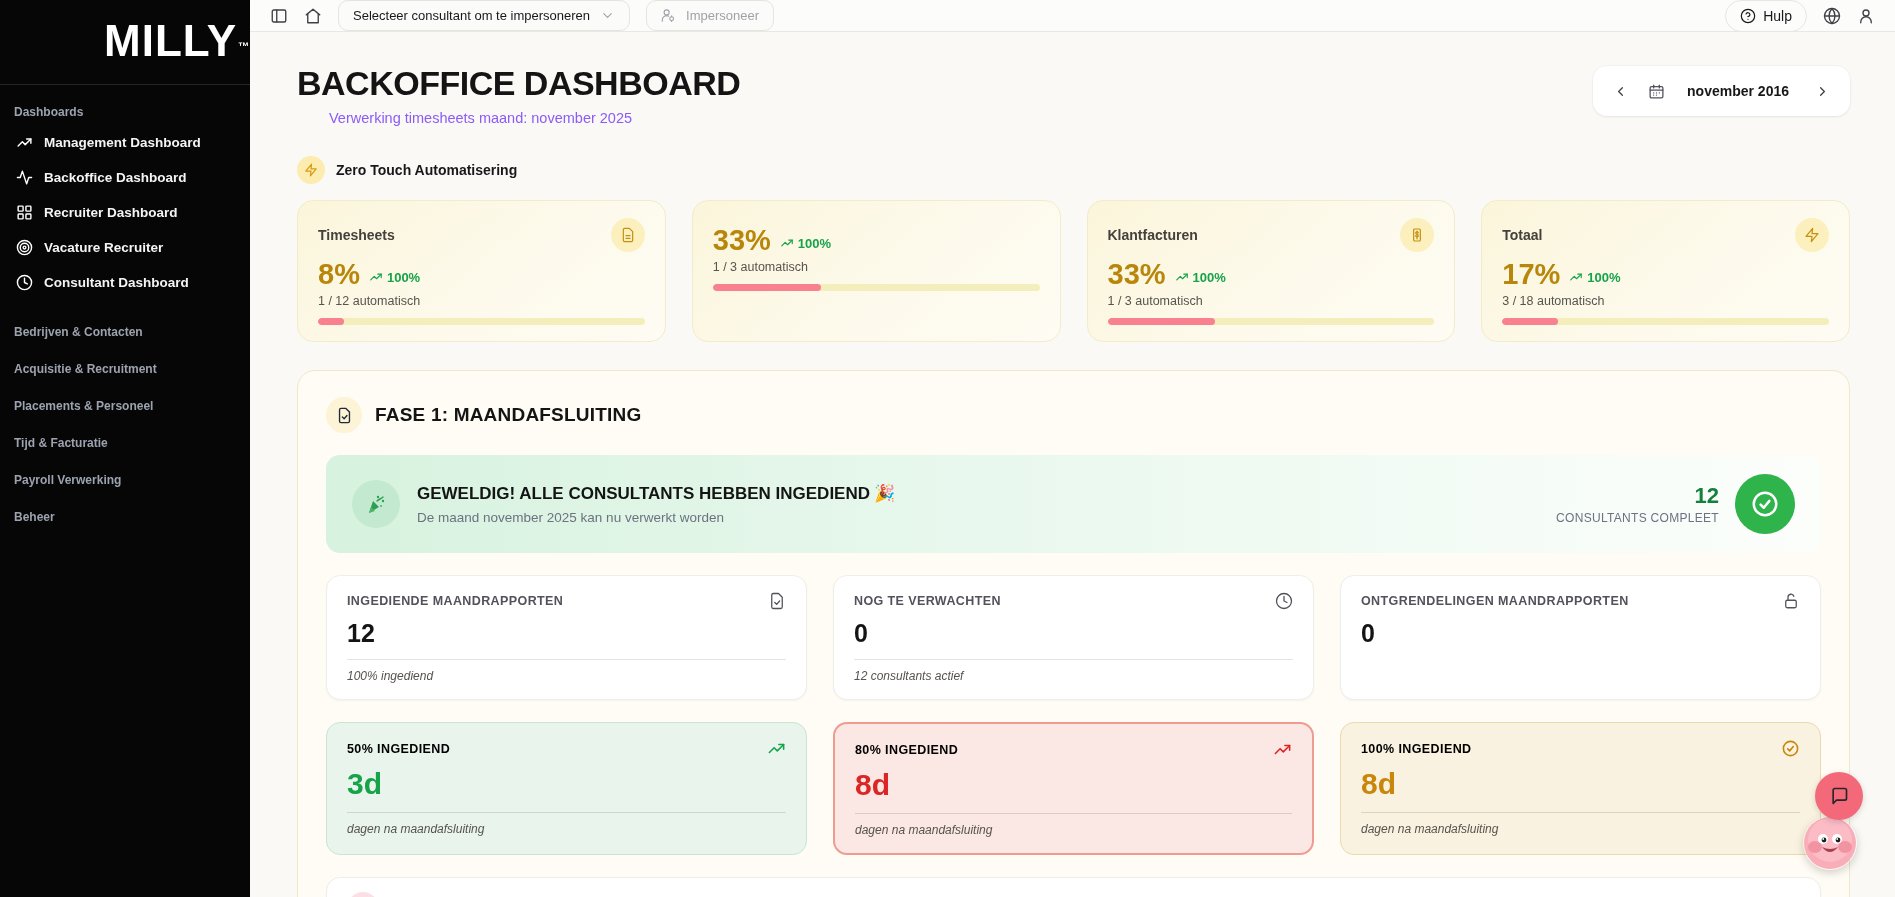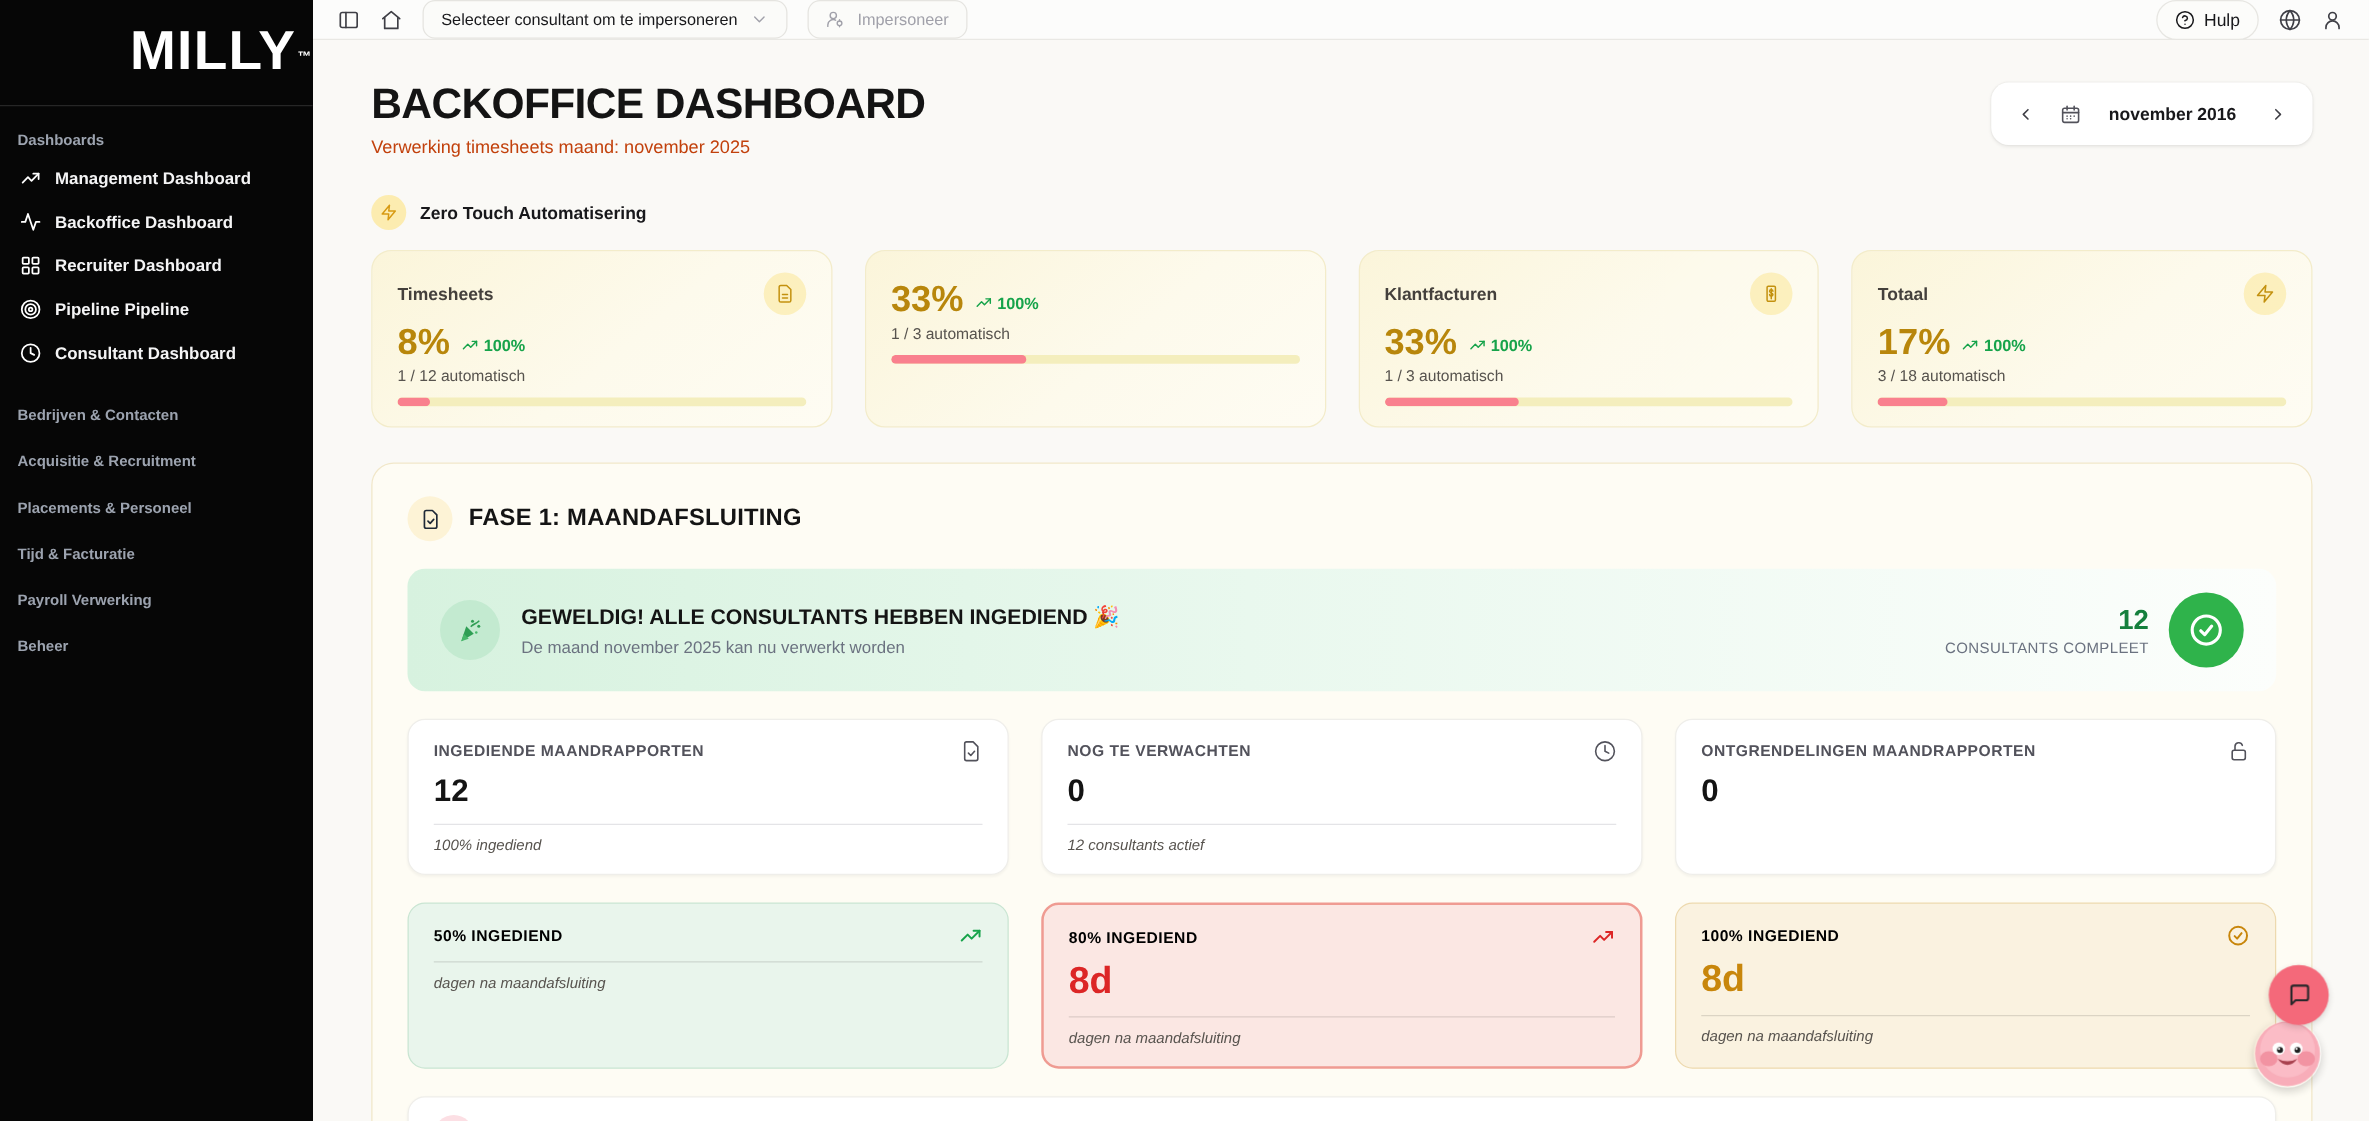--- a/index.html
+++ b/index.html
@@ -26,21 +26,21 @@
   .pill.disabled { color:#a1a1aa; }
   .pill .pico svg { width:15px; height:15px; stroke:#a1a1aa; fill:none; stroke-width:1.8; stroke-linecap:round; stroke-linejoin:round; }
   .topbar-spacer { flex:1; }
   .help-pill { display:flex; align-items:flex-end; gap:7px; border:1px solid #e7e6e2; background:#fcfcfa; border-radius:999px; padding:7px 14px; font-size:14px; font-weight:400; color:#18181b; cursor:pointer; }
   .help-pill svg { width:16px; height:16px; stroke:#18181b; fill:none; stroke-width:1.8; stroke-linecap:round; stroke-linejoin:round; }
 
   
   .main { margin-left:250px; padding:64px 45px 0 47px; height:897px; overflow:hidden; }
   .page-head { display:flex; justify-content:space-between; align-items:flex-start; }
   .page-title { font-size:34px; font-weight:800; color:#141414; letter-spacing:-0.5px; }
-  .page-sub { font-size:14.5px; color:#c2410c; margin-top:7px; }
+  .page-sub { font-size:14.5px; color:#8b5cf6; margin-top:7px;margin-left:32px; }
   .month-nav { background:#fff; border-radius:14px; box-shadow:0 1px 3px rgba(0,0,0,0.07), 0 0 0 1px rgba(0,0,0,0.02); display:flex; align-items:center; gap:16px; padding:10px 16px; height:50px; margin-top:2px; }
   .month-nav .chev { background:none; border:none; cursor:pointer; padding:4px; }
   .month-nav .chev svg { width:15px; height:15px; stroke:#3f3f46; fill:none; stroke-width:2; stroke-linecap:round; stroke-linejoin:round; }
   .month-nav .cal svg { width:17px; height:17px; stroke:#52525b; fill:none; stroke-width:1.8; stroke-linecap:round; stroke-linejoin:round; }
   .month-label { font-size:14px; font-weight:700; color:#18181b; padding:0 6px; }
 
   
   .zt-head { display:flex; align-items:center; gap:11px; margin-top:30px; }
   .zt-bolt { width:28px; height:28px; border-radius:50%; background:#fcecb0; display:flex; align-items:center; justify-content:center; }
   .zt-bolt svg { width:14px; height:14px; stroke:#d79a12; fill:none; stroke-width:2; stroke-linejoin:round; }
@@ -154,21 +154,21 @@
       <span>Recruiter Dashboard</span>
     </div>
     <div class="nav-item">
       <span class="nico">
           <svg viewBox="0 0 24 24">
             <circle cx="12" cy="12" r="10"></circle>
             <circle cx="12" cy="12" r="6"></circle>
             <circle cx="12" cy="12" r="2"></circle>
           </svg>
         </span>
-      <span>Pipeline Pipeline</span>
+      <span>Vacature Recruiter</span>
     </div>
     <div class="nav-item">
       <span class="nico">
           <svg viewBox="0 0 24 24">
             <circle cx="12" cy="12" r="10"></circle>
             <polyline points="12 6 12 12 16 14"></polyline>
           </svg>
         </span>
       <span>Consultant Dashboard</span>
     </div>
@@ -474,20 +474,21 @@
       <div class="thresh-card green">
         <div class="thresh-top">
           <span class="thresh-label">50% INGEDIEND</span>
           <span>
               <svg viewBox="0 0 24 24">
                 <polyline points="3 17 9 11 13 15 21 7"></polyline>
                 <polyline points="15 7 21 7 21 13"></polyline>
               </svg>
             </span>
         </div>
+        <div class="thresh-val">3d</div>
         <div class="thresh-div"></div>
         <div class="thresh-note">dagen na maandafsluiting</div>
       </div>
 
       <div class="thresh-card red">
         <div class="thresh-top">
           <span class="thresh-label">80% INGEDIEND</span>
           <span>
               <svg viewBox="0 0 24 24">
                 <polyline points="3 17 9 11 13 15 21 7"></polyline>

